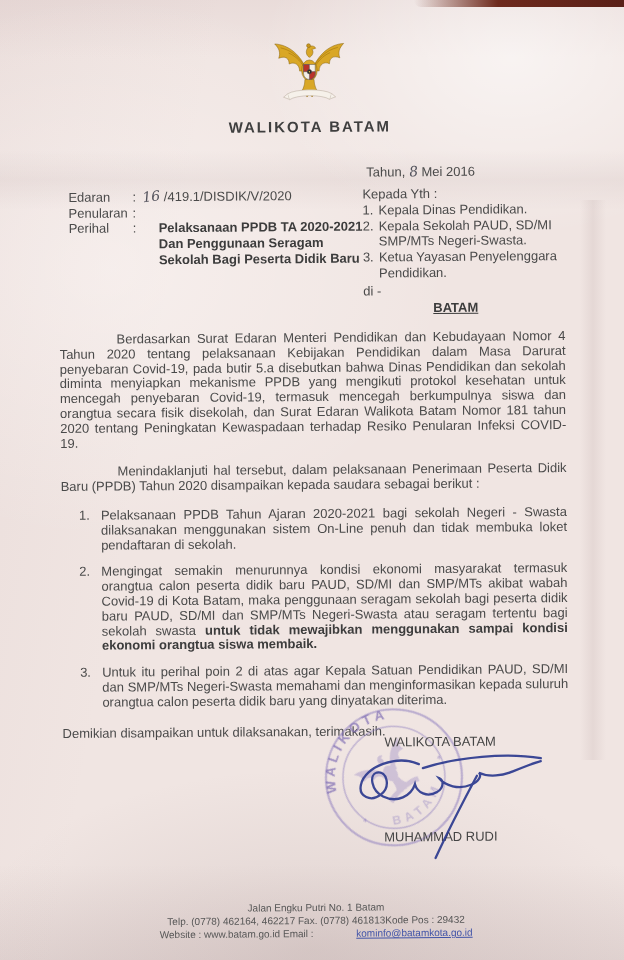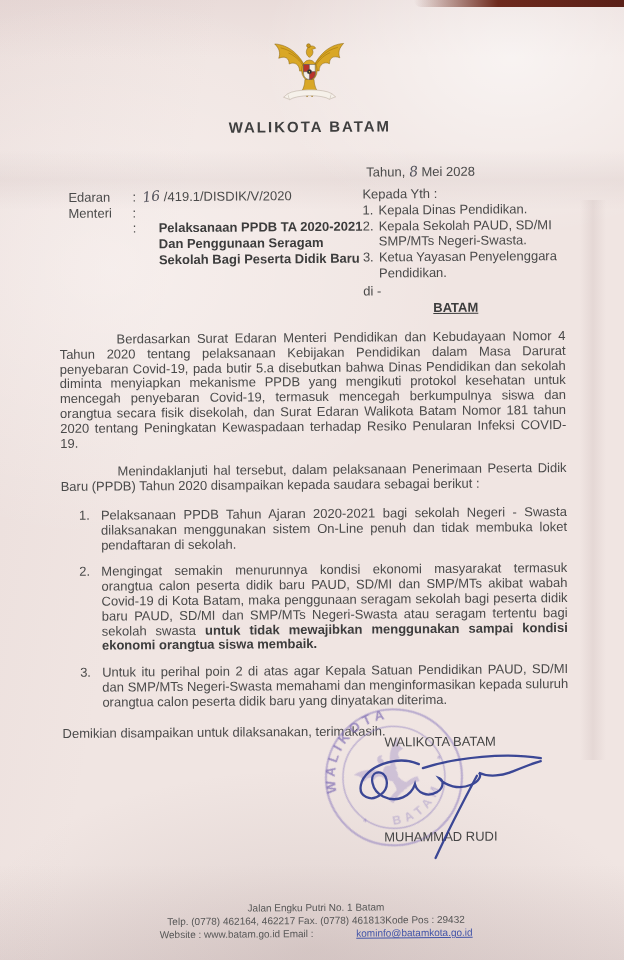--- a/index.html
+++ b/index.html
@@ -117,33 +117,34 @@
         <path d="M26,90 C38,82 82,82 94,90 L91,99 C80,91 40,91 29,99 Z" fill="#f6f1ea" stroke="#b5a89a" stroke-width="0.8"></path>
         <path d="M26,90 L20,95 L28,98" fill="#f6f1ea" stroke="#b5a89a" stroke-width="0.8"></path>
         <path d="M94,90 L100,95 L92,98" fill="#f6f1ea" stroke="#b5a89a" stroke-width="0.8"></path>
       </svg>
       <div class="agency-title">WALIKOTA BATAM</div>
     </div>
 
     <div class="dateline">
       <span>Tahun,</span>
       <span class="handwritten">8</span>
-      <span>Mei 2028</span>
+      <span>Mei 2016</span>
     </div>
 
     <div class="meta">
       <div class="label">Edaran</div>
       <div class="colon">:</div>
       <div class="val">
         <span class="handwritten">16</span>
         <span>/419.1/DISDIK/V/2020</span>
       </div>
-      <div class="label">Menteri</div>
+      <div class="label">Penularan</div>
       <div class="colon">:</div>
       <div class="val"></div>
+      <div class="label">Perihal</div>
       <div class="colon">:</div>
       <div class="val perihal-val">Pelaksanaan PPDB TA 2020-2021 Dan Penggunaan Seragam Sekolah Bagi Peserta Didik Baru</div>
     </div>
 
     <div class="recipient">
       <div>Kepada Yth :</div>
       <div class="rcp-row">
         <span class="rcp-num">1.</span>
         <span class="rcp-text">Kepala Dinas Pendidikan.</span>
       </div>

